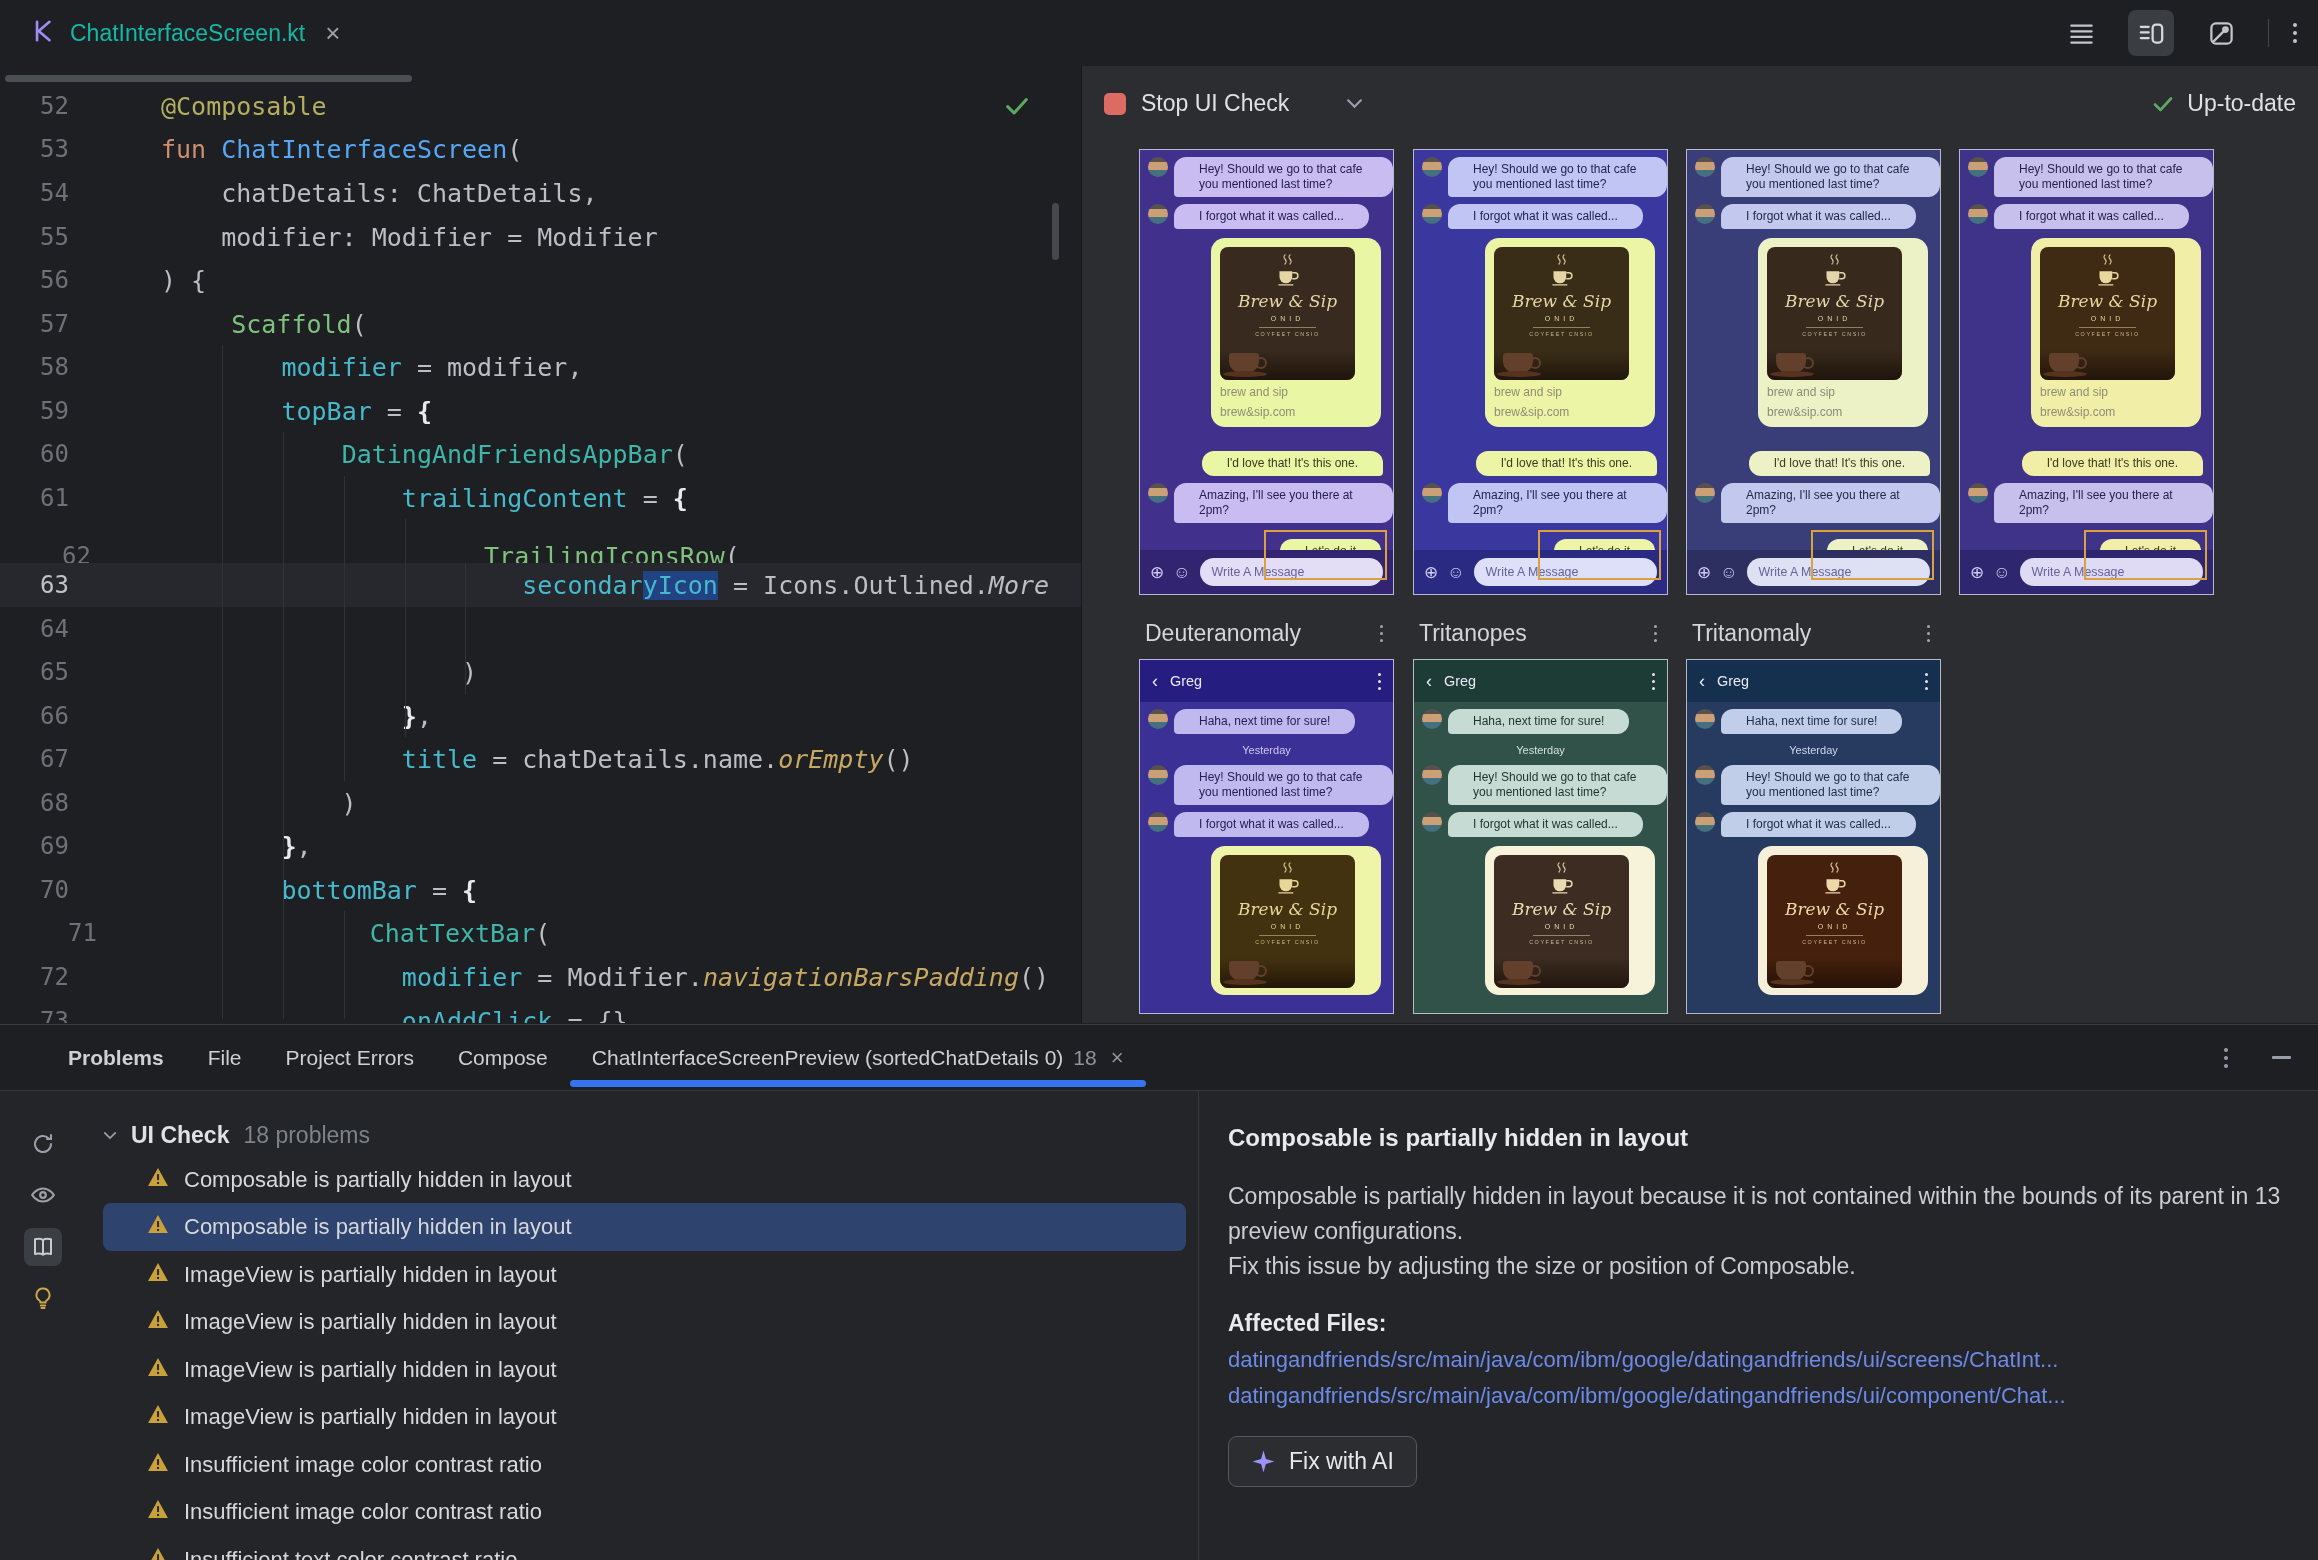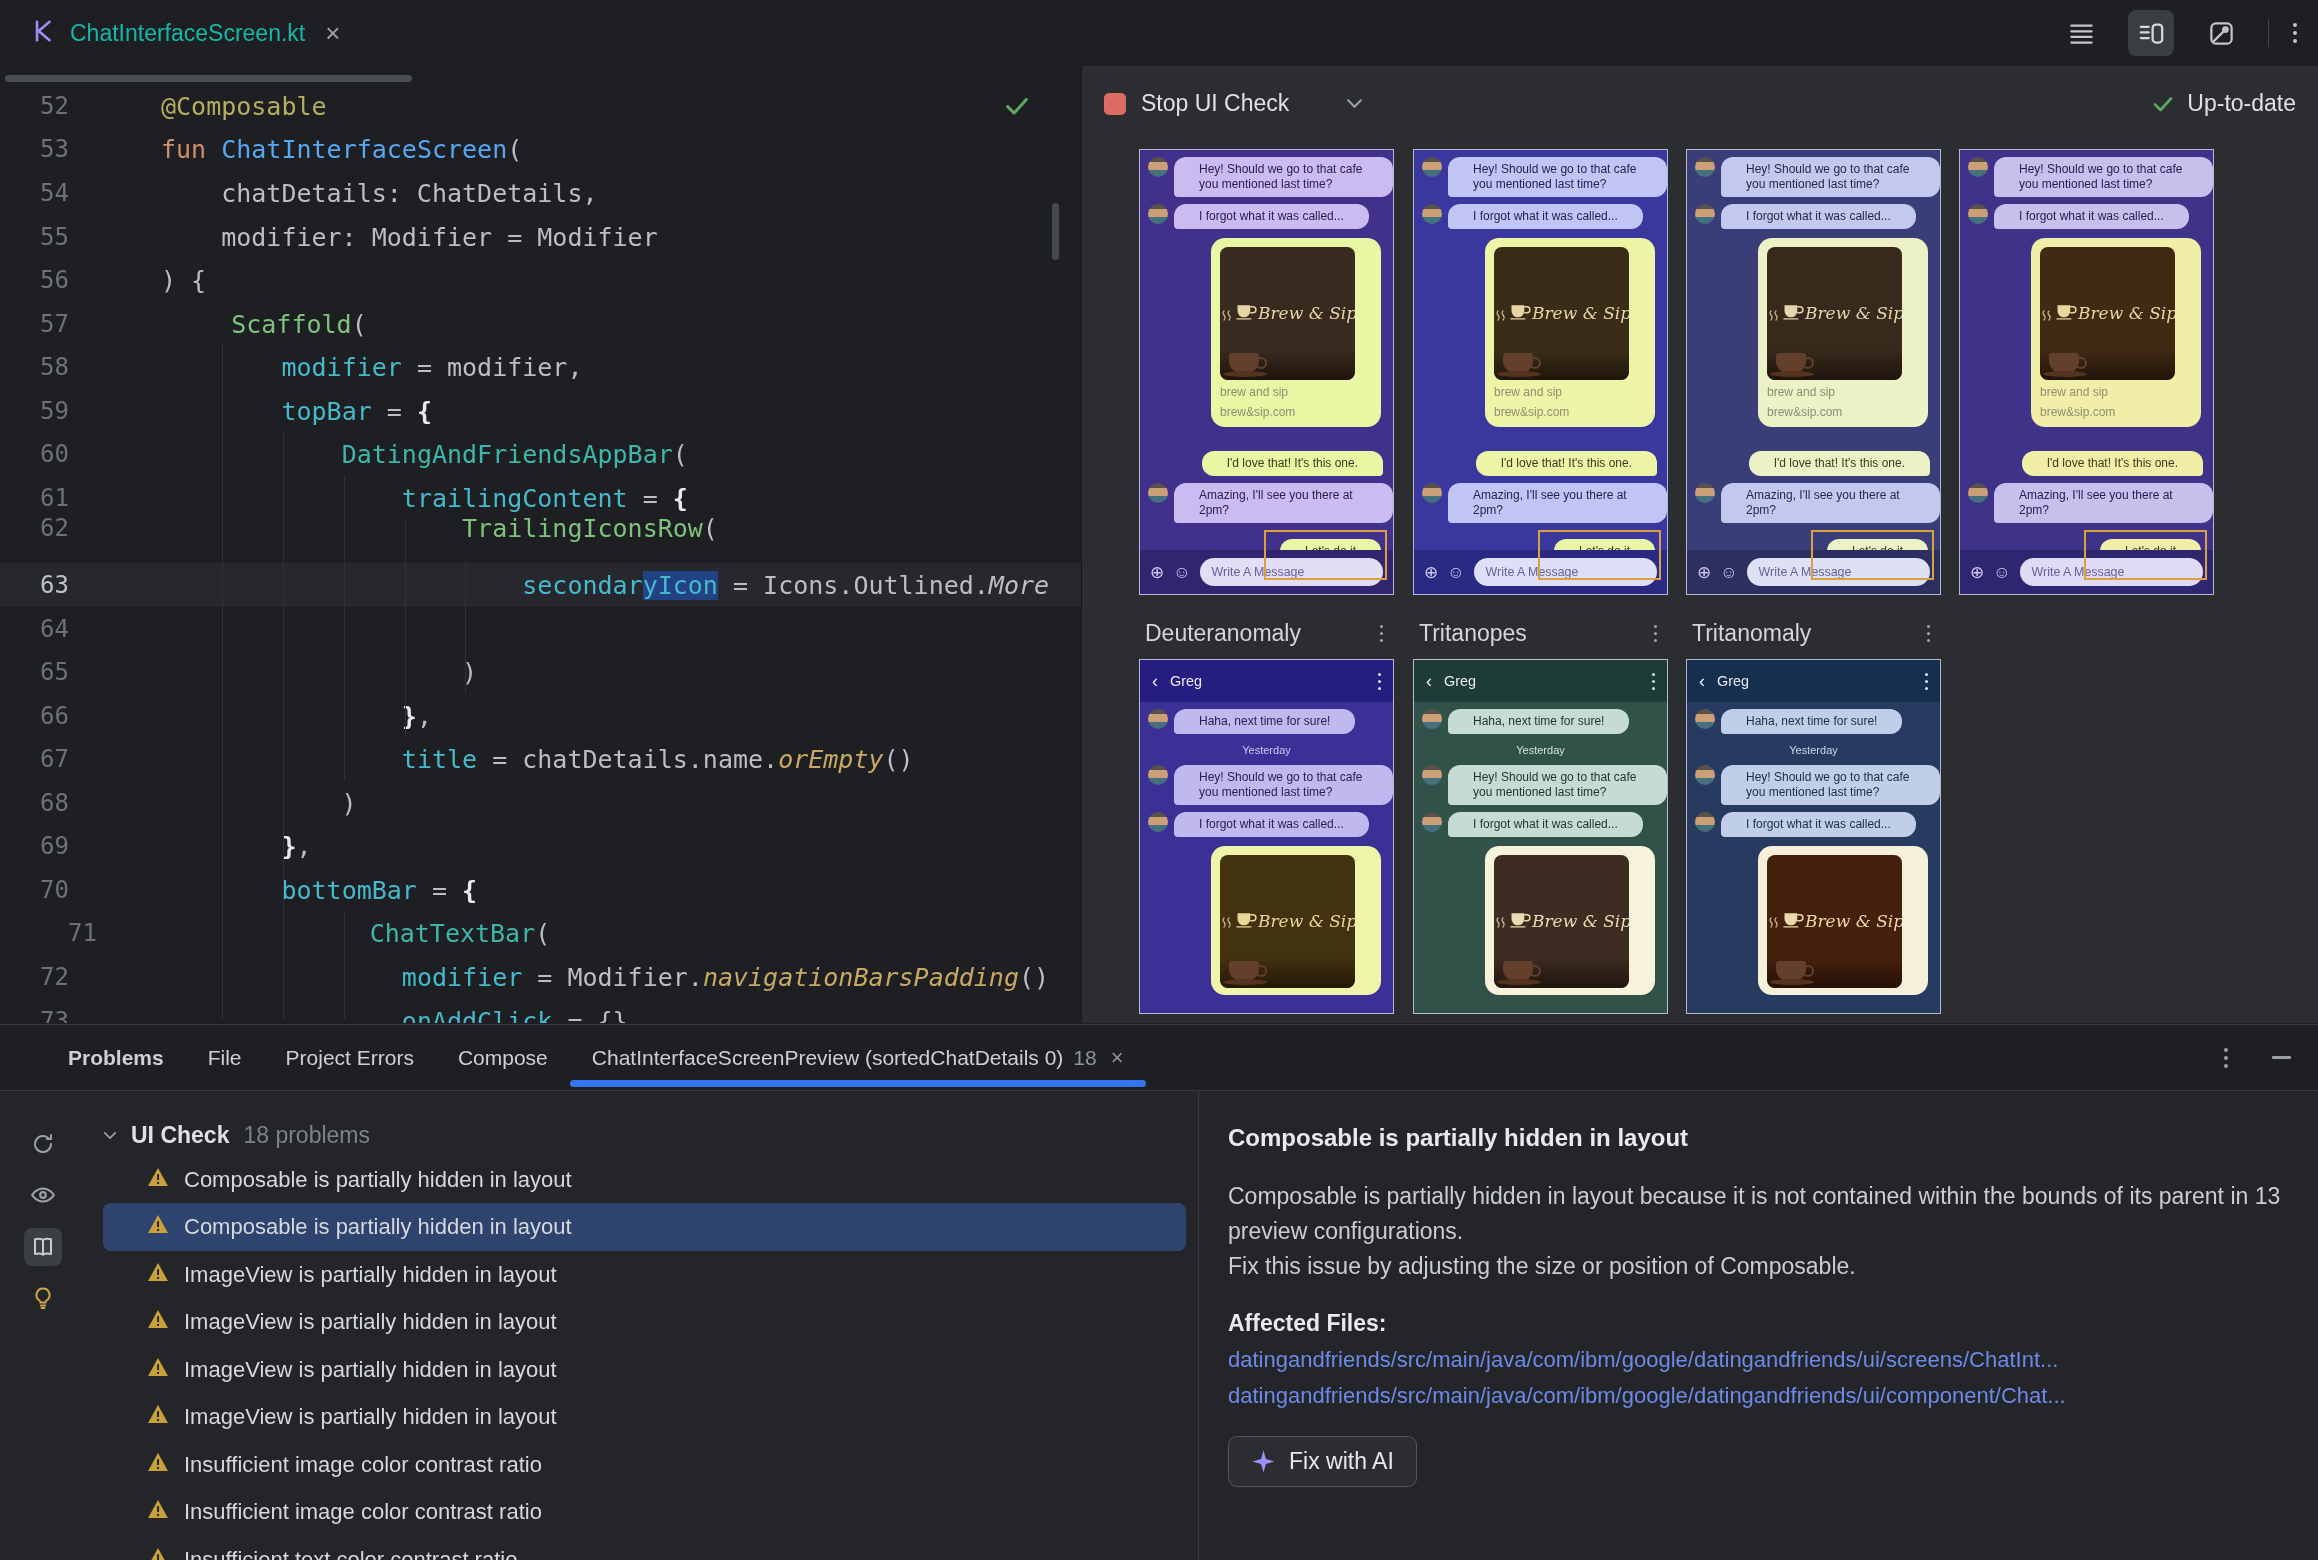--- a/index.html
+++ b/index.html
@@ -51,21 +51,21 @@
          font-size:12px;line-height:1.25}
   .msg-in{display:flex;gap:6px;align-items:flex-start;margin:7px 0 0 8px}
   .msg-out{display:flex;justify-content:flex-end;margin:24px 10px 0 0}
   .avatar{width:20px;height:20px;border-radius:50%;flex:none;
           background:linear-gradient(180deg,#59514B 0 24%,#CBA077 24% 66%,#45707F 66%)}
   .bub{padding:5px 25px;border-radius:12px;max-width:204px}
   .bub.in{background:var(--recv);color:var(--tin);border-bottom-left-radius:4px}
   .bub.out{background:var(--sent);color:var(--tout);border-bottom-right-radius:4px}
   .linkcard{width:152px;background:var(--sent);border-radius:14px;padding:9px 9px 7px;margin:9px 12px 0 auto}
   .limg{width:135px;height:133px;border-radius:8px;background:var(--img);position:relative;overflow:hidden;
-        display:flex;flex-direction:row;align-items:center;color:var(--imgtx)}
+        display:flex;flex-direction:column;align-items:center;color:var(--imgtx)}
   .limg::after{content:"";position:absolute;left:0;right:0;bottom:0;height:30px;
         background:linear-gradient(180deg,transparent,rgba(18,9,4,.65))}
   .limg .steam{margin-top:7px;opacity:.85}
   .limg .brand{font-family:"DejaVu Serif",serif;font-style:italic;font-size:17px;margin-top:1px;white-space:nowrap}
   .limg .sub{font-size:7px;letter-spacing:4px;margin-top:3px}
   .limg .rule{width:57px;height:1px;background:currentColor;opacity:.5;margin-top:3px}
   .limg .tagline{font-size:5.4px;letter-spacing:1.6px;margin-top:3px;opacity:.8}
   .cupph{position:absolute;left:9px;bottom:7px;width:30px;height:20px;background:#63402C;
          border-radius:3px 3px 12px 12px;z-index:1}
   .cupph::after{content:"";position:absolute;right:-8px;top:4px;width:8px;height:8px;
@@ -168,21 +168,21 @@
       <div class="code-line" style="top: 18px;"><span class="ln">52</span><span class="ct"><span class="tk-ann">@Composable</span></span></div>
       <div class="code-line" style="top: 61px;"><span class="ln">53</span><span class="ct"><span class="tk-kw">fun </span><span class="tk-fn">ChatInterfaceScreen</span><span class="tk-pl">(</span></span></div>
       <div class="code-line" style="top: 105px;"><span class="ln">54</span><span class="ct"><span class="tk-pl">    chatDetails: ChatDetails,</span></span></div>
       <div class="code-line" style="top: 149px;"><span class="ln">55</span><span class="ct"><span class="tk-pl">    modifier: Modifier = Modifier</span></span></div>
       <div class="code-line" style="top: 192px;"><span class="ln">56</span><span class="ct"><span class="tk-pl">) {</span></span></div>
       <div class="code-line" style="top: 236px; gap: 10px;"><span class="ln">57</span><span class="ct"><span class="tk-pl">    </span><span class="tk-gr">Scaffold</span><span class="tk-pl">(</span></span></div>
       <div class="code-line" style="top: 279px;"><span class="ln">58</span><span class="ct"><span class="tk-pl">        </span><span class="tk-na">modifier</span><span class="tk-pl"> = modifier,</span></span></div>
       <div class="code-line" style="top: 323px;"><span class="ln">59</span><span class="ct"><span class="tk-pl">        </span><span class="tk-na">topBar</span><span class="tk-pl"> = </span><span class="tk-br">{</span></span></div>
       <div class="code-line" style="top: 366px;"><span class="ln">60</span><span class="ct"><span class="tk-pl">            </span><span class="tk-te">DatingAndFriendsAppBar</span><span class="tk-pl">(</span></span></div>
       <div class="code-line" style="top: 410px;"><span class="ln">61</span><span class="ct"><span class="tk-pl">                </span><span class="tk-na">trailingContent</span><span class="tk-pl"> = </span><span class="tk-br">{</span></span></div>
-      <div class="code-line" style="top: 440px;"><span class="ln">62</span><span class="ct"><span class="tk-pl">                    </span><span class="tk-gr">TrailingIconsRow</span><span class="tk-pl">(</span></span></div>
+      <div class="code-line" style="top: 468px; margin-left: 22px;"><span class="ln">62</span><span class="ct"><span class="tk-pl">                    </span><span class="tk-gr">TrailingIconsRow</span><span class="tk-pl">(</span></span></div>
       <div class="code-line active" style="top: 497px;"><span class="ln">63</span><span class="ct"><span class="tk-pl">                        </span><span class="tk-na">secondar</span><span class="tk-nasel">yIcon</span><span class="tk-pl"> = Icons.Outlined.</span><span class="tk-it">More</span></span></div>
       <div class="code-line" style="top: 541px;"><span class="ln">64</span></div>
       <div class="code-line" style="top: 584px;"><span class="ln">65</span><span class="ct"><span class="tk-pl">                    )</span></span></div>
       <div class="code-line" style="top: 628px;"><span class="ln">66</span><span class="ct"><span class="tk-pl">                </span><span class="tk-br">}</span><span class="tk-pl">,</span></span></div>
       <div class="code-line" style="top: 671px;"><span class="ln">67</span><span class="ct"><span class="tk-pl">                </span><span class="tk-na">title</span><span class="tk-pl"> = chatDetails.name.</span><span class="tk-ig">orEmpty</span><span class="tk-pl">()</span></span></div>
       <div class="code-line" style="top: 715px;"><span class="ln">68</span><span class="ct"><span class="tk-pl">            )</span></span></div>
       <div class="code-line" style="top: 758px;"><span class="ln">69</span><span class="ct"><span class="tk-pl">        </span><span class="tk-br">}</span><span class="tk-pl">,</span></span></div>
       <div class="code-line" style="top: 802px;"><span class="ln">70</span><span class="ct"><span class="tk-pl">        </span><span class="tk-na">bottomBar</span><span class="tk-pl"> = </span><span class="tk-br">{</span></span></div>
       <div class="code-line" style="top: 845px; margin-left: 28px;"><span class="ln">71</span><span class="ct"><span class="tk-pl">            </span><span class="tk-te">ChatTextBar</span><span class="tk-pl">(</span></span></div>
       <div class="code-line" style="top: 889px;"><span class="ln">72</span><span class="ct"><span class="tk-pl">                </span><span class="tk-na">modifier</span><span class="tk-pl"> = Modifier.</span><span class="tk-ig">navigationBarsPadding</span><span class="tk-pl">()</span></span></div>

